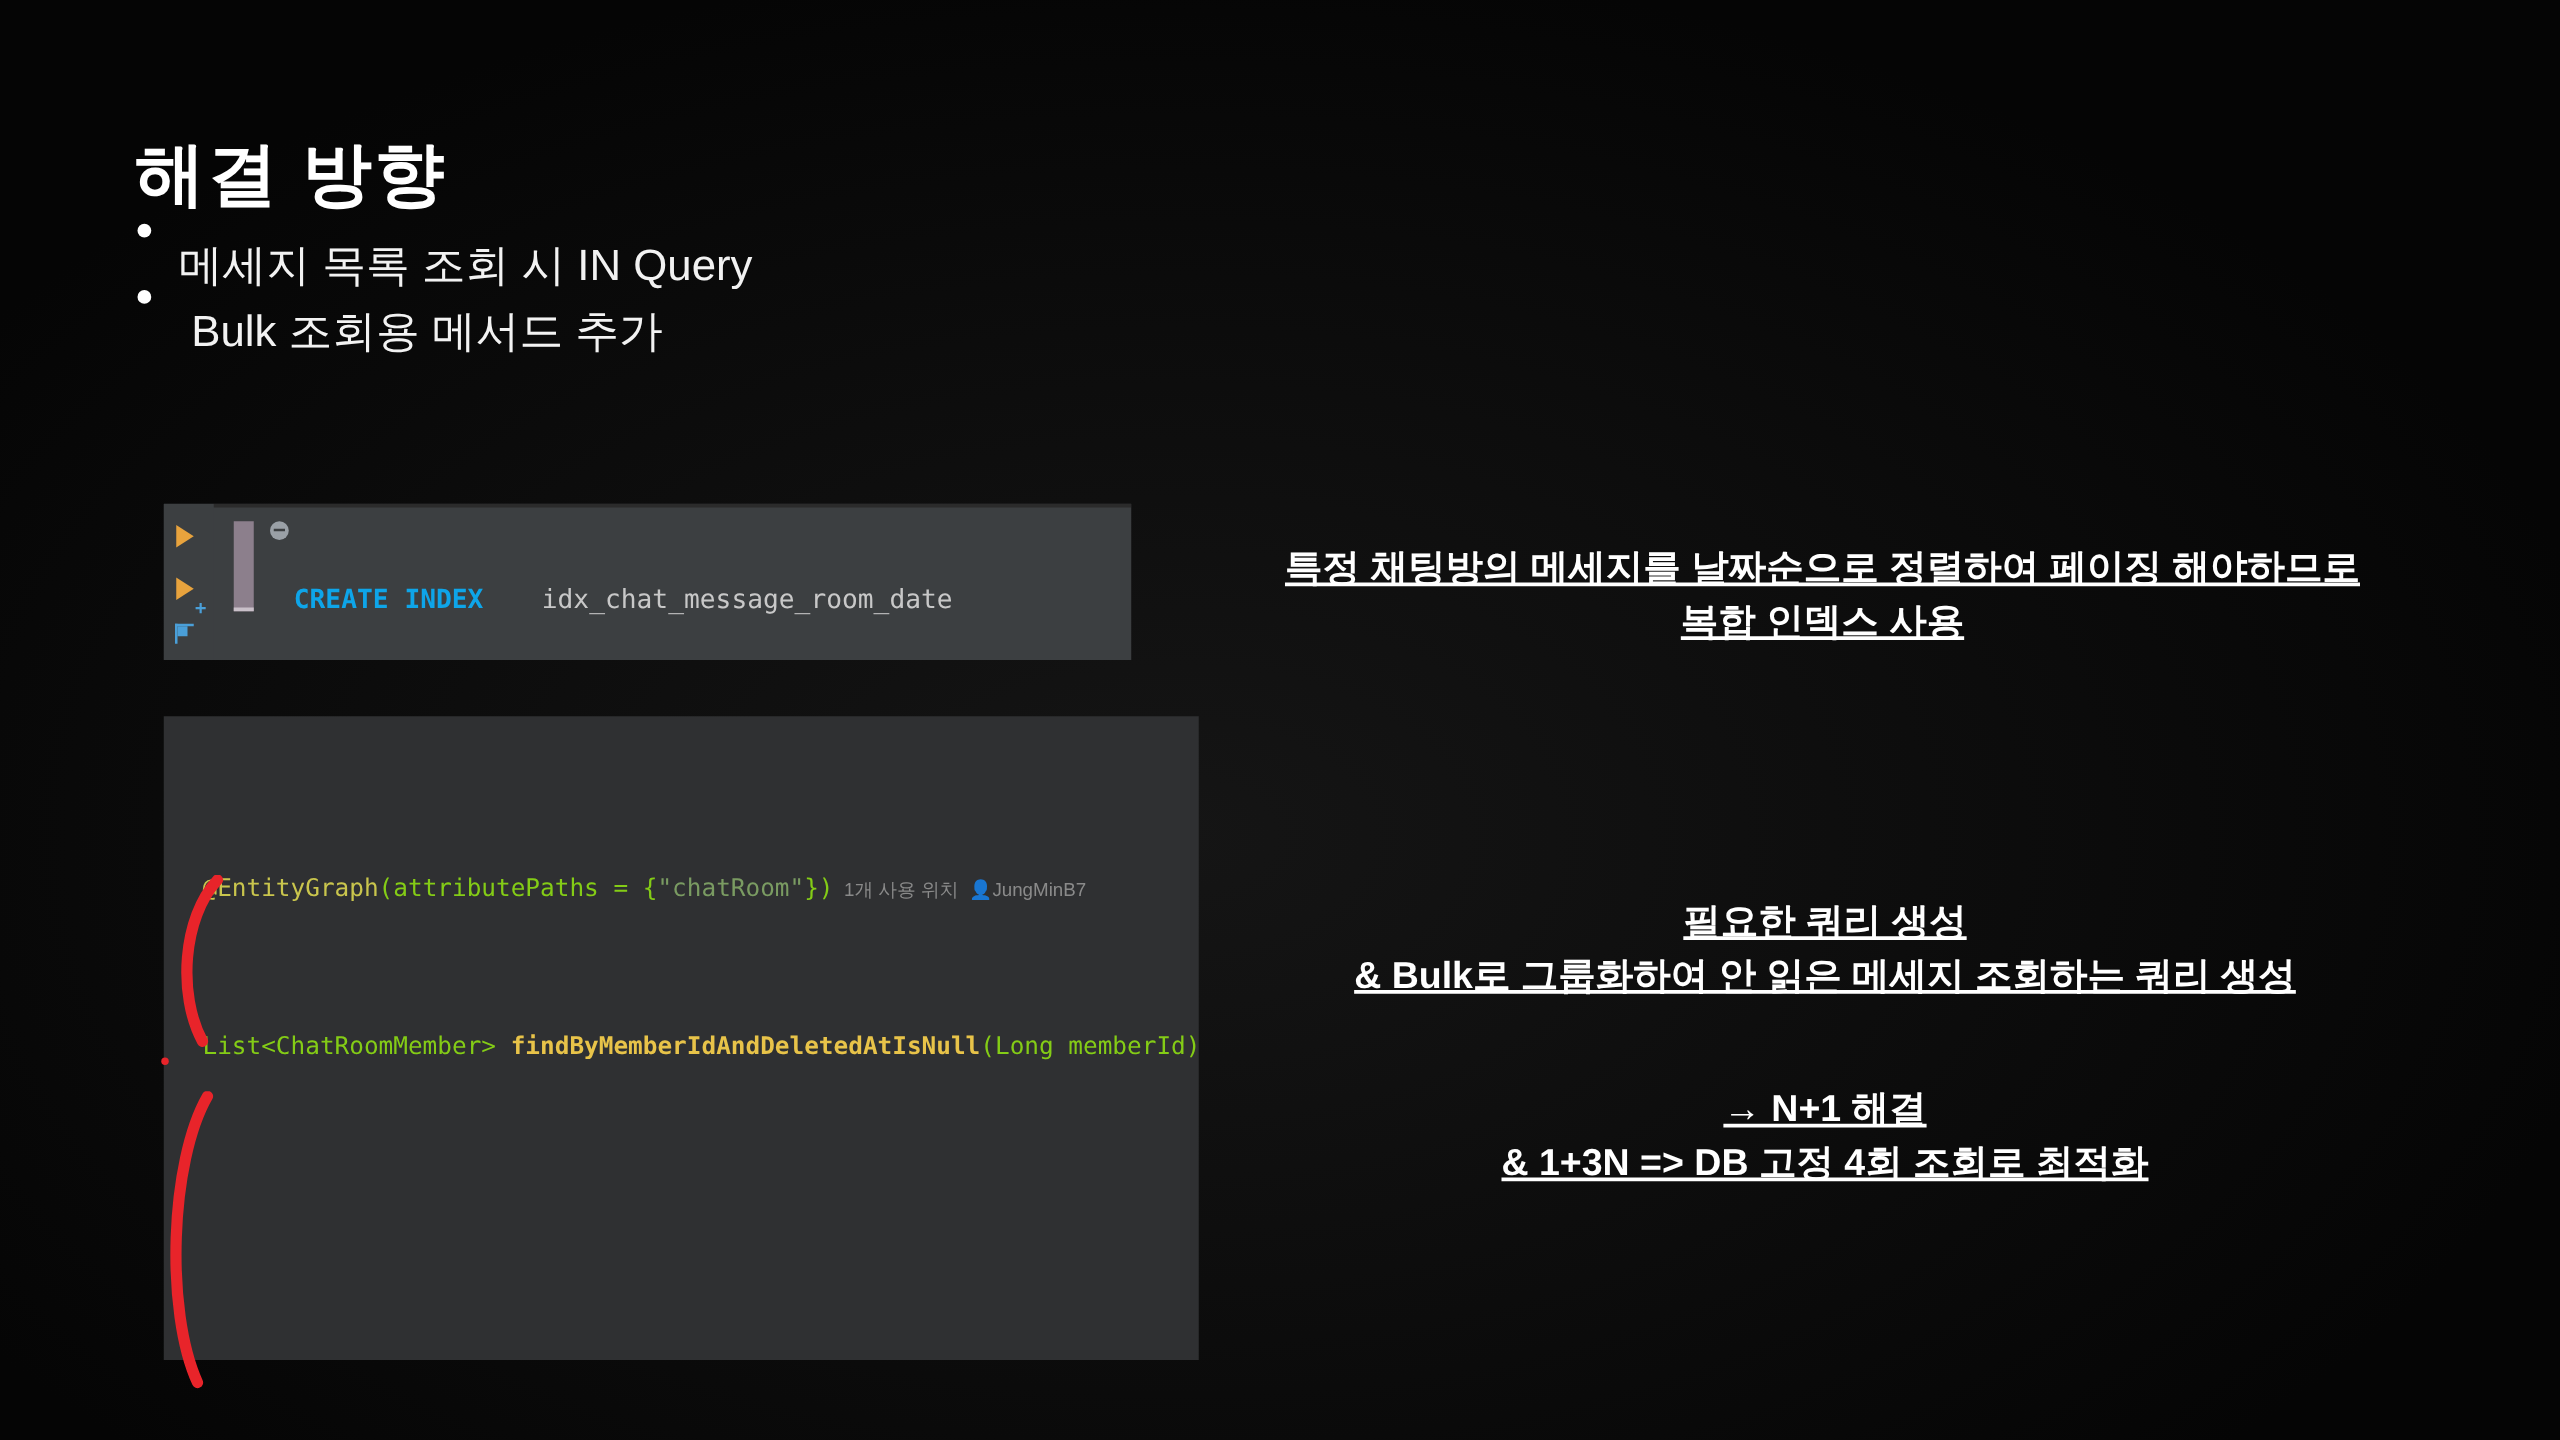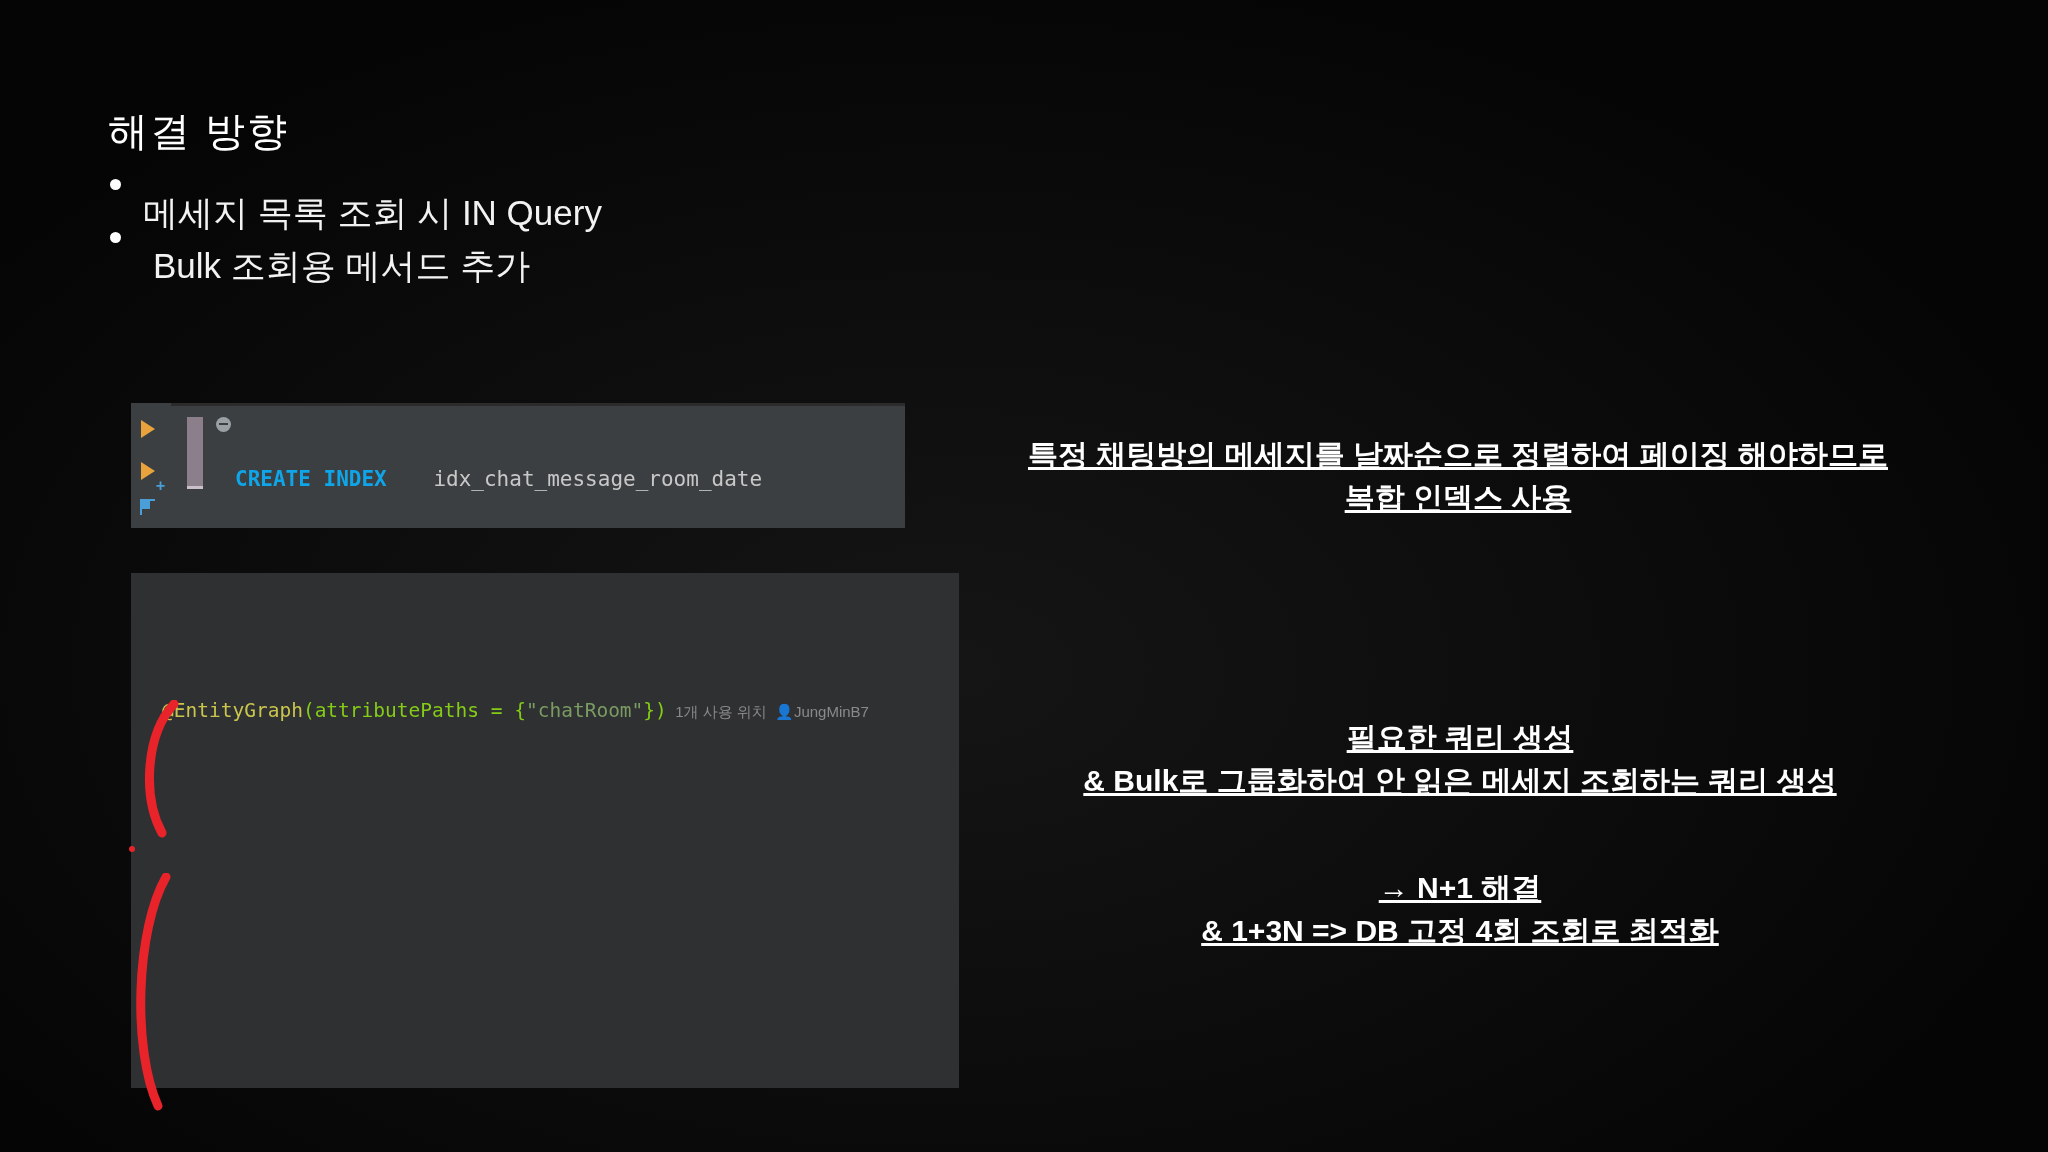--- a/index.html
+++ b/index.html
@@ -12,21 +12,21 @@
   .slide {
     position:relative;
     width:2048px; height:1152px;
     background:
       radial-gradient(ellipse 1500px 900px at 46% 58%, #151515 0%, #0c0c0c 45%, #050505 78%);
   }
 
   
   .title {
     position:absolute; left:108px; top:110px;
-    font-size:40px; font-weight:normal; color:#ffffff;
+    font-size:56px; font-weight:bold; color:#ffffff;
     letter-spacing:2px; line-height:1.05;text-align:center;
   }
   .bullets { position:absolute; left:110px; top:186px; }
   .bullet {
     display:flex; align-items:flex-start;
     color:#f2f2f2; font-size:35px; line-height:1.52;
     font-weight:400;
   }
   .bullet .dot {
     display:inline-block; width:11px; height:11px;
@@ -159,20 +159,21 @@
     </div>
   </div>
 
   <div class="code" id="block-repo">
     <div class="lines">
 
       
       <div class="ln"><span class="ann-yellow">@EntityGraph</span><span class="txt">(attributePaths = {</span><span class="strgreen">"chatRoom"</span><span class="txt">})</span><span class="usage">  </span><span class="usage">1개 사용 위치</span><span class="usage">  </span><span class="usericon">👤</span><span class="usage">JungMinB7</span></div>
 
       
+      <div class="ln"><span class="txt">List&lt;ChatRoomMember&gt; </span><span class="method">findByMemberIdAndDeletedAtIsNull</span><span class="txt">(Long memberId)</span></div>
 
       <div class="ln gap"></div>
       <div class="ln gap"></div>
 
       
       
 
       
       
 

